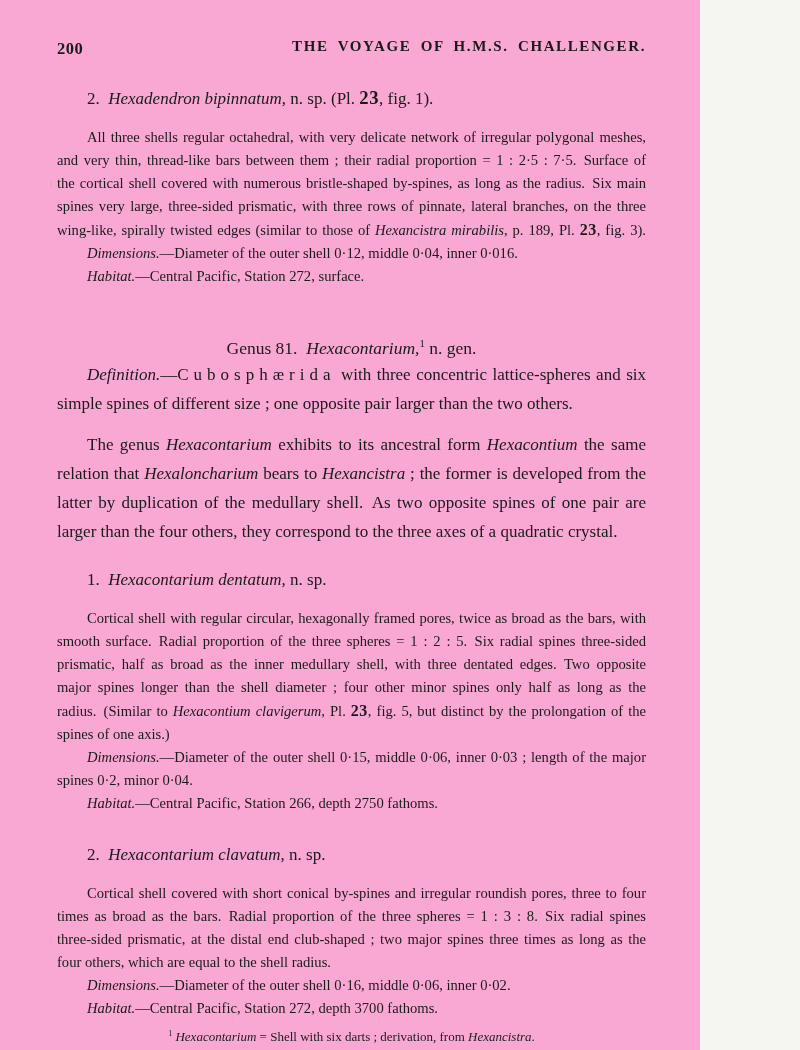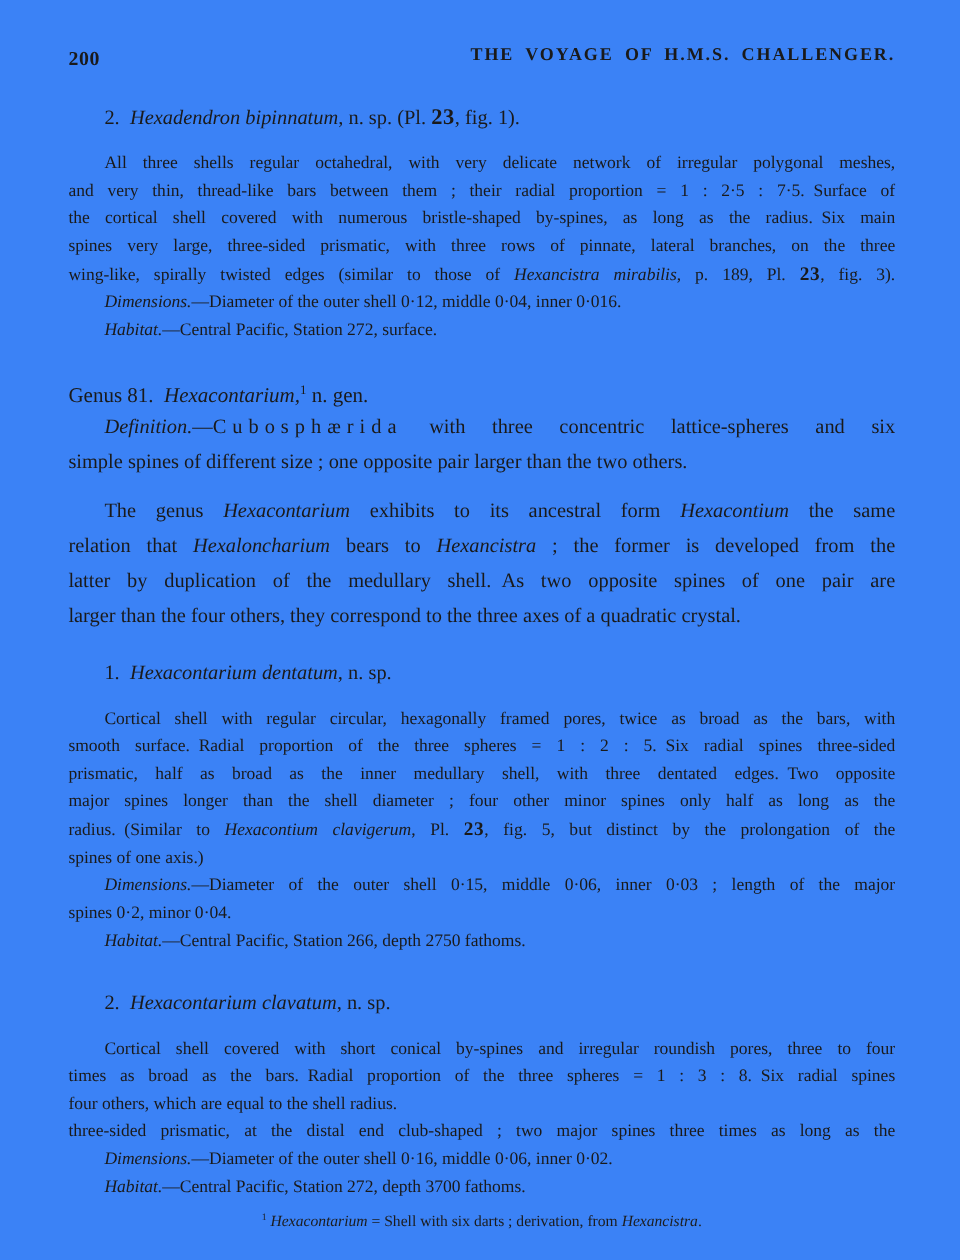--- a/index.html
+++ b/index.html
@@ -1,38 +1,38 @@
 <!DOCTYPE html>
 <html><head>
 <meta charset="utf-8">
 <style>
   html,body{margin:0;padding:0;}
   body{width:800px;height:1050px;background:#f5f5f2;font-family:"Liberation Serif","DejaVu Serif",serif;}
 
   .page{
-    width:800px;height:1050px;box-sizing:border-box;
+    width:700px;height:1050px;box-sizing:border-box;
     padding:38px 54px 0 57px;
-    background:#3b82f6;color:#1a1a1a;
+    background:#f9a8d4;color:#1a1a1a;
     position:relative;overflow:hidden;font-family:Liberation Serif, serif;
   }
 
   
   .runhead{position:relative;height:20px;margin-bottom:6px;}
   .pageno{position:absolute;left:0;top:1px;font-weight:700;font-size:16.5px;letter-spacing:.5px;}
   .runtitle{text-align:right;font-weight:700;font-size:15px;letter-spacing:1.6px;word-spacing:4px;}
 
   
   .sp-head{font-size:17px;font-weight:400;margin:26px 0 0 30px;line-height:28px;}
   .sp-head-2{margin-top:20px;}
   .sp-head-3{margin-top:26px;}
   .body-block{font-size:14.6px;line-height:23px;}
   .desc{margin-top:13px;}
 
   
-  .genus-head{font-size:17.5px;font-weight:400;text-align:left;margin:30px 0 0 0;line-height:24px;}
+  .genus-head{font-size:17.5px;font-weight:400;text-align:center;margin:48px 0 0 0;line-height:24px;}
   .genus-block{font-size:17px;line-height:29px;}
   .defn{}
   .disc{margin-top:12px;}
 
   
   .line{min-height:1em;}
   .just{text-align:justify;text-align-last:justify;}
   .plain{text-align:right;text-align-last:left;}
   .ind{text-indent:30px;}
 
@@ -94,22 +94,22 @@
       <div class="line plain"><span>spines 0·2, minor 0·04.</span></div>
     </div>
   <div class="body-block">
       <div class="line ind plain"><i>Habitat.</i><span>—Central Pacific, Station 266, depth 2750 fathoms.</span></div>
     </div>
 
   <div class="sp-head sp-head-3"><span>2. </span><i>Hexacontarium clavatum</i><span>, n. sp.</span></div>
   <div class="body-block desc">
       <div class="line ind just"><span>Cortical shell covered with short conical by-spines and irregular roundish pores, three to four</span></div>
       <div class="line just"><span>times as broad as the bars. Radial proportion of the three spheres = 1 : 3 : 8. Six radial spines</span></div>
+      <div class="line just"><span>three-sided prismatic, at the distal end club-shaped ; two major spines three times as long as the</span></div>
       <div class="line plain"><span>four others, which are equal to the shell radius.</span></div>
-      <div class="line just"><span>three-sided prismatic, at the distal end club-shaped ; two major spines three times as long as the</span></div>
     </div>
   <div class="body-block">
       <div class="line ind plain"><i>Dimensions.</i><span>—Diameter of the outer shell 0·16, middle 0·06, inner 0·02.</span></div>
     </div>
   <div class="body-block">
       <div class="line ind plain"><i>Habitat.</i><span>—Central Pacific, Station 272, depth 3700 fathoms.</span></div>
     </div>
 
   <div class="footnote"><sup>1</sup><span> </span><i>Hexacontarium</i><span> = Shell with six darts ; derivation, from </span><i>Hexancistra</i><span>.</span></div>
 

